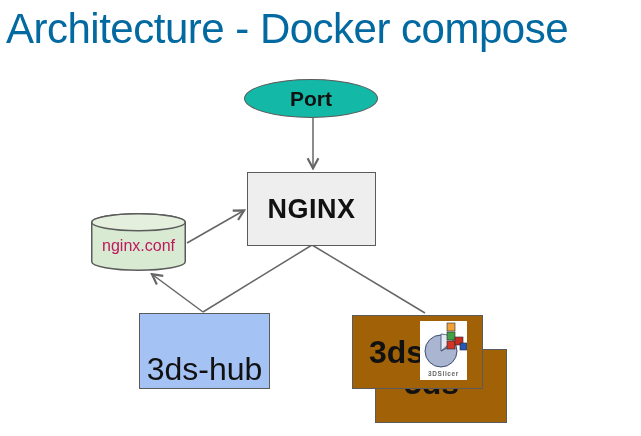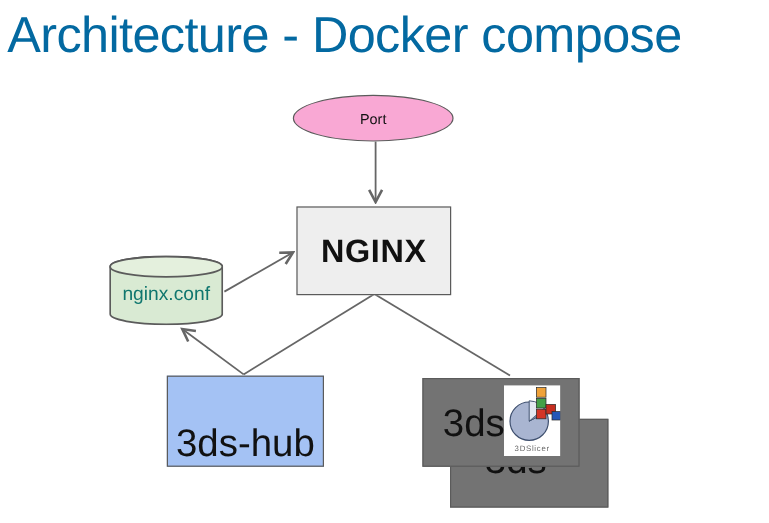--- a/index.html
+++ b/index.html
@@ -12,41 +12,41 @@
     font-size:42px;font-weight:400;color:#0369a1;letter-spacing:-0.5px;
     line-height:1.2;white-space:nowrap;
   }
   .connectors{position:absolute;left:0;top:0;width:641px;height:436px;}
   .node{
     position:absolute;box-sizing:border-box;border:1.5px solid #5b5b5b;
     display:flex;align-items:center;justify-content:center;color:#111;
   }
   .node-port{
     left:244px;top:79px;width:134px;height:39px;border-radius:50%;
-    background:#f9a8d4;font-size:12px;
+    background:#14b8a6;font-size:21px;font-weight:bold;
   }
   .node-nginx{
     left:247px;top:172px;width:129px;height:74px;
     background:#eeeeee;font-size:27px;font-weight:700;letter-spacing:0.5px;
   }
   .node-hub{
     left:139px;top:313px;width:131px;height:76px;
     background:#a4c2f4;font-size:32px;align-items:flex-end;
   }
-  .node-3ds{background:#737373;font-size:32px;}
+  .node-3ds{background:#a16207;font-size:32px;font-weight:bold;}
   .node-3ds-back{left:375px;top:349px;width:132px;height:74px;display:block;}
   .node-3ds-back .back-label{position:absolute;left:28px;top:17px;line-height:1;}
   .node-3ds-front{
     left:352px;top:315px;width:131px;height:74px;
     justify-content:flex-start;padding-left:16px;
   }
   .cylinder-wrap{position:absolute;left:91px;top:213px;width:95px;height:58px;}
   .cylinder-label{
     position:absolute;left:0;top:24px;width:95px;text-align:center;
-    font-size:16px;color:#0f766e;
+    font-size:16px;color:#be185d;
   }
   .slicer-logo{position:absolute;left:67px;top:5px;width:47px;height:59px;}
 </style>
 </head>
 <body>
 
 <div class="canvas">
 
   <h1 class="slide-title">Architecture - Docker compose</h1>
 

